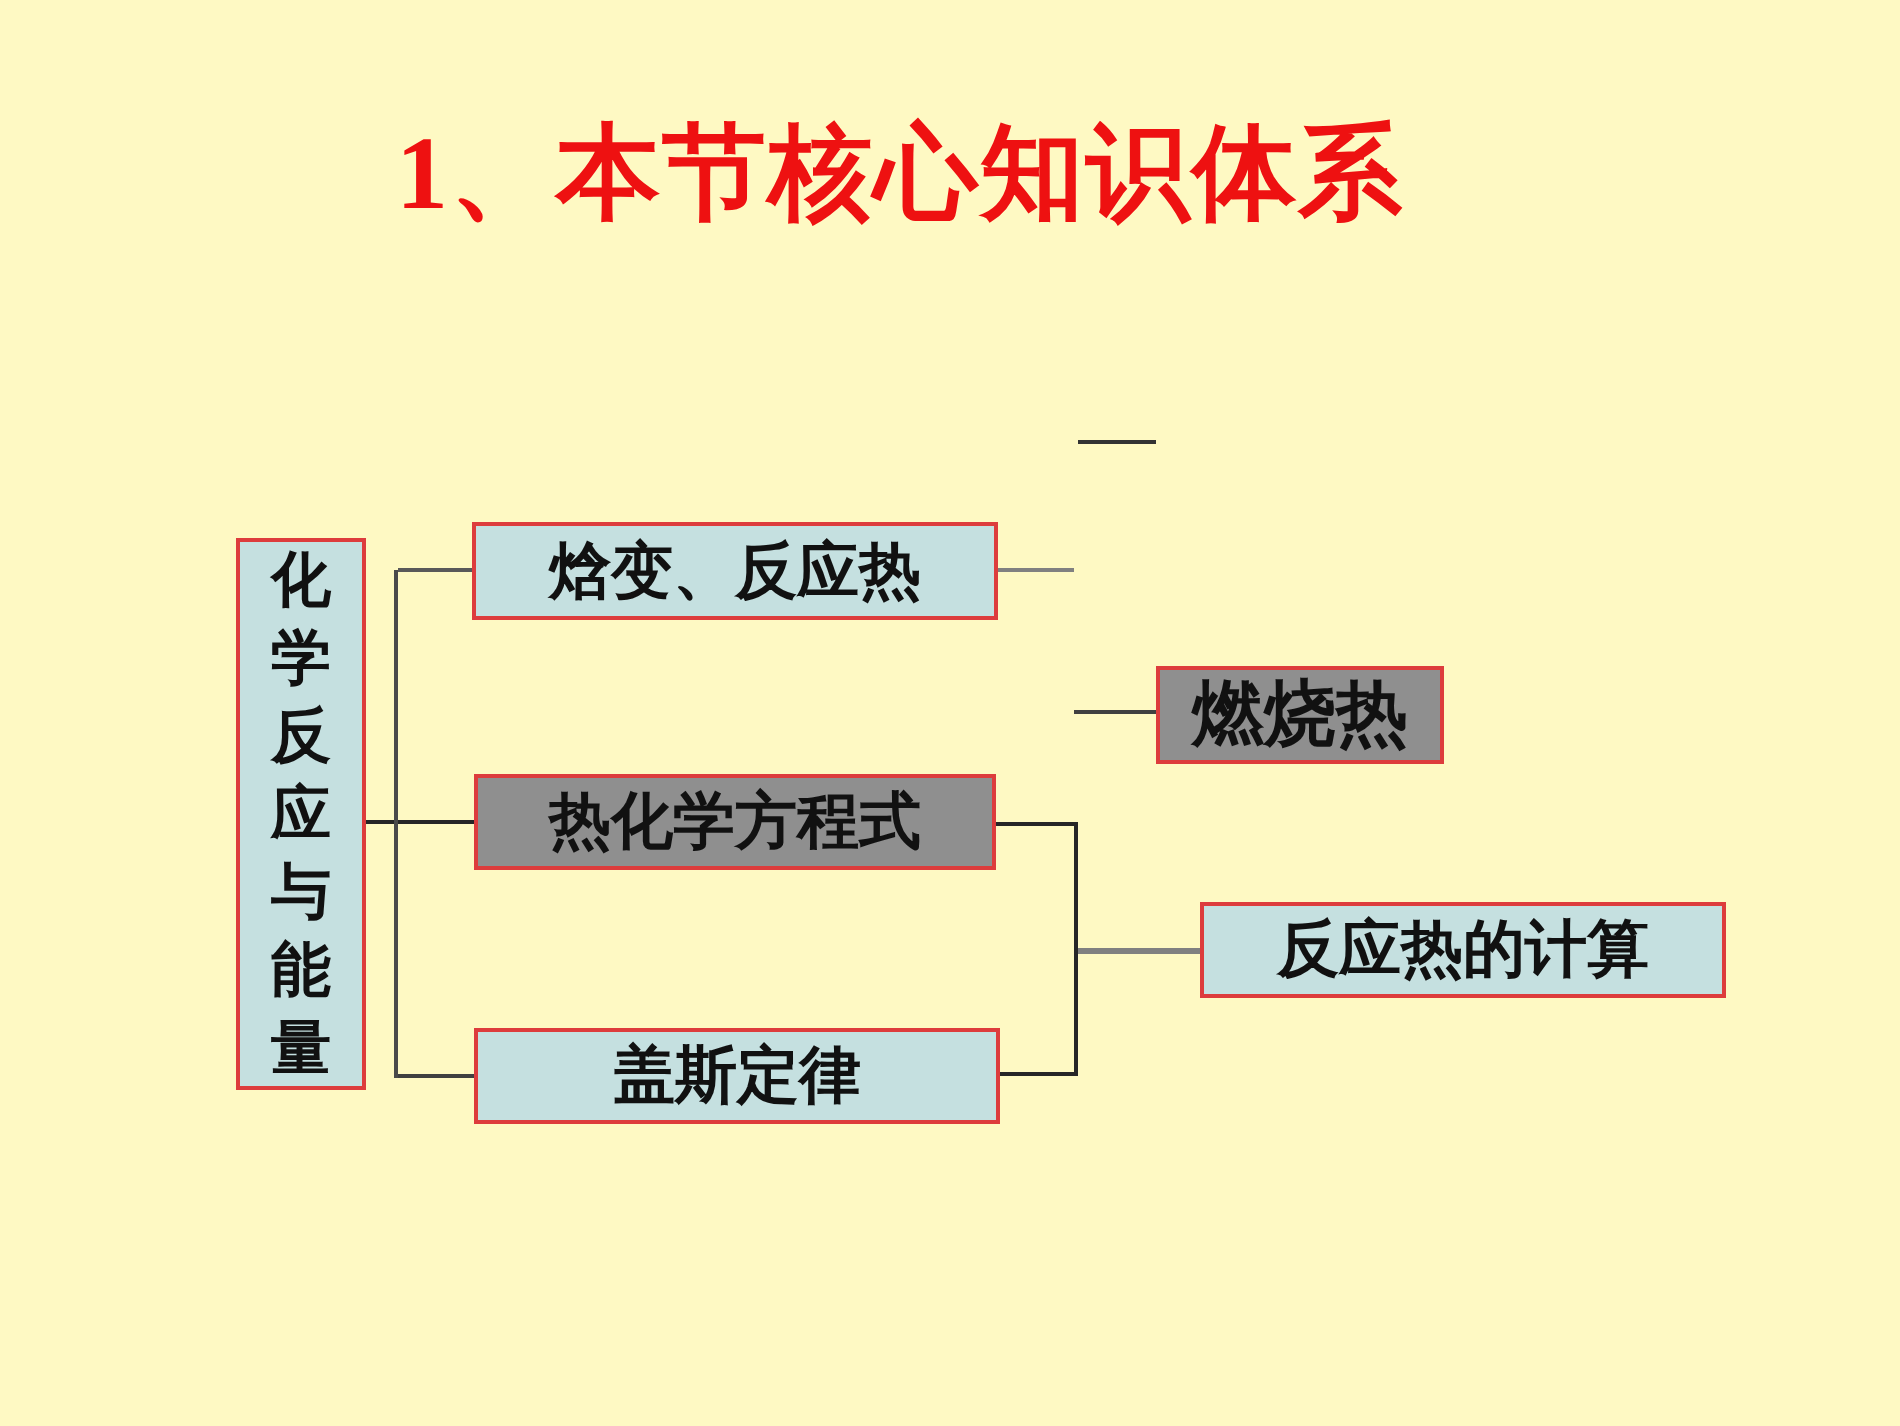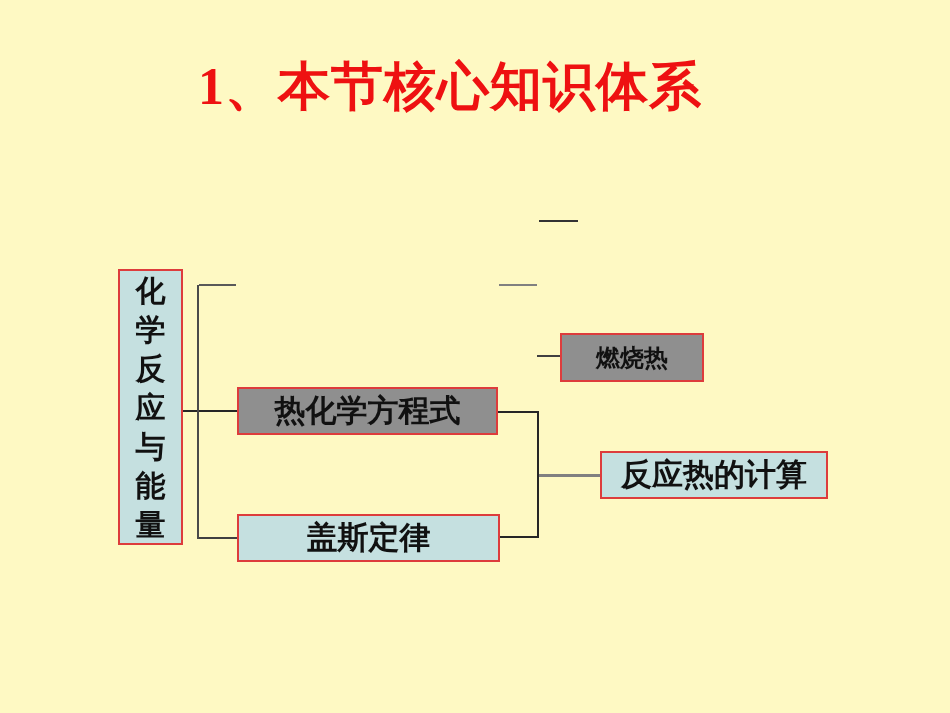--- a/index.html
+++ b/index.html
@@ -42,22 +42,22 @@
   .node-root .vtext{
     display:block;
     width:1em;
     line-height:39px;
     word-break:break-all;
     text-align:center;
   }
   .node-enthalpy{left:236px;top:261px;width:263px;height:49px;font-size:31px;}
   .node-thermo{left:237px;top:387px;width:261px;height:48px;font-size:31px;}
   .node-hess{left:237px;top:514px;width:263px;height:48px;font-size:31px;}
-  .node-combustion{left:560px;top:333px;width:144px;height:49px;font-size:24px;}
-  .node-calc{left:600px;top:451px;width:228px;height:48px;font-size:31px;}
+  .node-combustion{left:578px;top:333px;width:144px;height:49px;font-size:36px;}
+  .node-calc{left:600px;top:451px;width:263px;height:48px;font-size:31px;}
   .line{position:absolute;}
   .ln-root-out   {left:135px;top:410px;width:64px;height:2px;background:#262626;}
   .ln-brk-v      {left:197px;top:285px;width:2px;height:254px;background:#4a4a4a;}
   .ln-brk-top    {left:199px;top:284px;width:37px;height:2px;background:#595959;}
   .ln-brk-mid    {left:199px;top:410px;width:38px;height:2px;background:#262626;}
   .ln-brk-bot    {left:199px;top:537px;width:38px;height:2px;background:#404040;}
   .ln-enth-out   {left:499px;top:284px;width:38px;height:2px;background:#808080;}
   .ln-stray      {left:539px;top:220px;width:39px;height:2px;background:#333333;}
   .ln-comb-in    {left:537px;top:355px;width:41px;height:2px;background:#404040;}
   .ln-thermo-out {left:498px;top:411px;width:40px;height:2px;background:#262626;}
@@ -82,20 +82,23 @@
   <div class="line ln-comb-in"></div>
   <div class="line ln-thermo-out"></div>
   <div class="line ln-right-v"></div>
   <div class="line ln-calc-in"></div>
   <div class="line ln-hess-out"></div>
 
   <div class="node fill-cyan node-root">
     <span class="vtext">化学反应与能量</span>
   </div>
 
+  <div class="node fill-cyan node-enthalpy">
+    <span>焓变、反应热</span>
+  </div>
 
   <div class="node fill-cyan node-hess">
     <span>盖斯定律</span>
   </div>
 
   <div class="node fill-gray node-thermo">
     <span>热化学方程式</span>
   </div>
 
   <div class="node fill-gray node-combustion">

